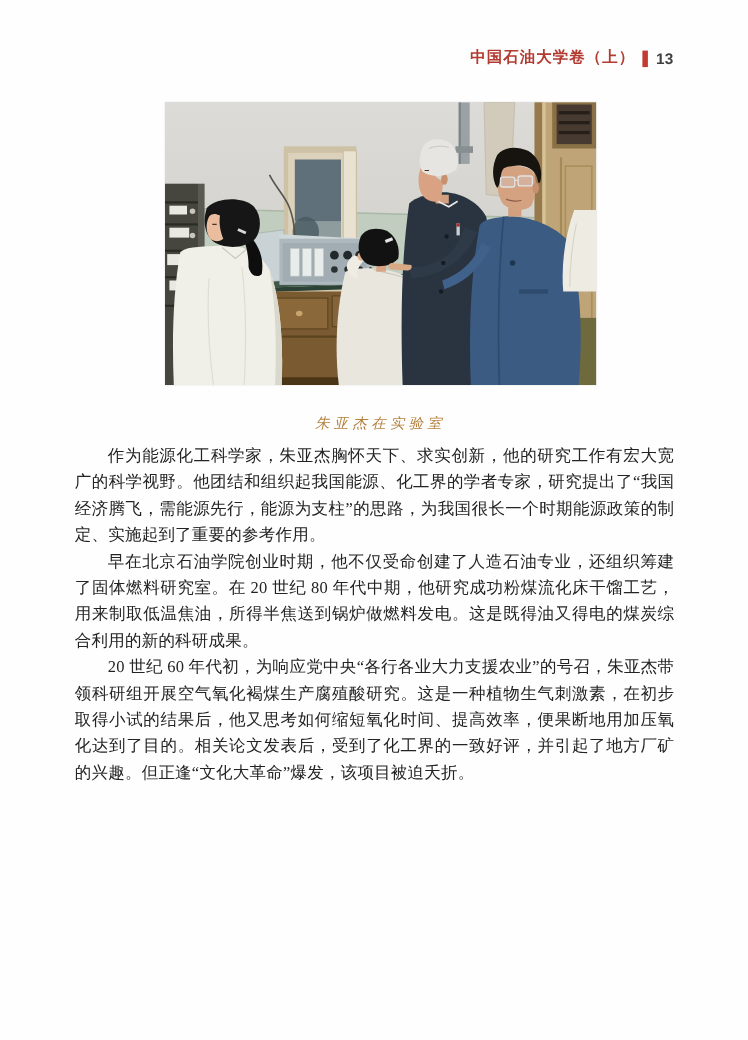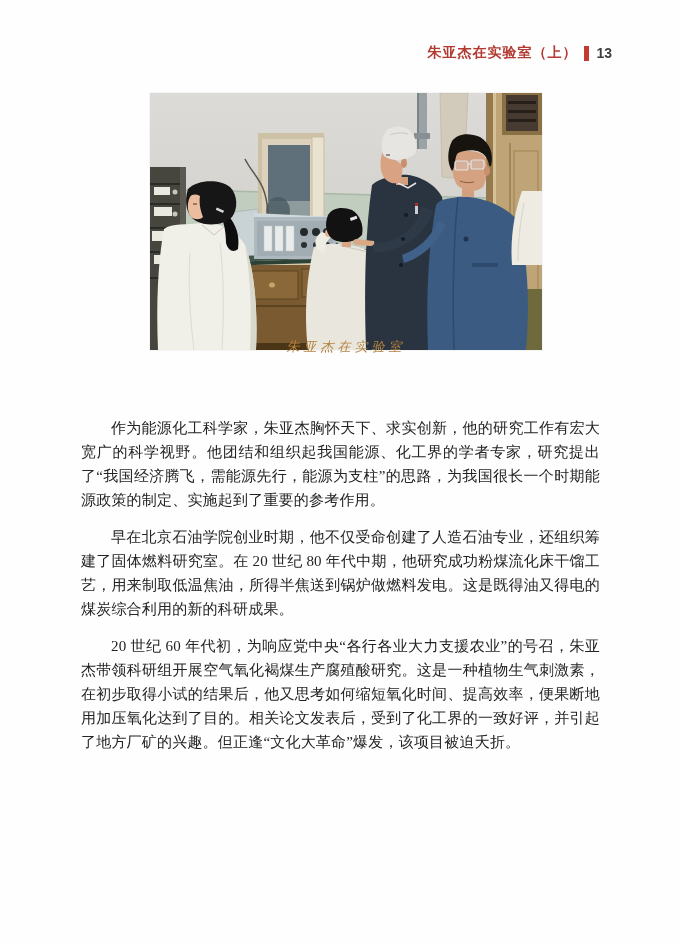--- a/index.html
+++ b/index.html
@@ -30,49 +30,49 @@
 
   
   .photo-wrap{
     position:absolute;left:150px;top:93px;width:392px;height:257px;
     box-shadow:0 0 0 1px rgba(0,0,0,0.04);
     background:#d8d7d2;
   }
   .photo-wrap svg{display:block;width:100%;height:100%;}
 
   .photo-caption{
-    position:absolute;left:150px;top:338px;width:392px;
+    position:absolute;left:150px;top:376px;width:392px;
     text-align:center;
     font-size:13px;
     font-style:italic;
     letter-spacing:4px;
     color:#b5823f;
     font-family:"Liberation Serif","DejaVu Serif",serif;
   }
 
   
   .article{
     position:absolute;left:68px;top:403px;width:545px;
     font-size:15px;line-height:24px;color:#232323;
     text-align:justify;
     letter-spacing:0.2px;
   }
   .article p{
-    margin:13px;padding:0;
+    margin:0;padding:0;
     text-indent:2em;
     text-justify:inter-ideograph;
   }
 </style>
 </head>
 <body>
 
 <div class="page">
 
   <div class="running-head">
-    <span class="title">朱亚杰在实验室（上）</span>
+    <span class="title">中国石油大学卷（上）</span>
     <span class="sep"></span>
     <span class="pagenum">13</span>
   </div>
 
   <div class="photo-wrap">
     <svg viewBox="0 0 392 257" preserveAspectRatio="none">
       <defs>
         <linearGradient id="wallGrad" x1="0" y1="0" x2="0" y2="1">
           <stop offset="0" stop-color="#dcdbd7"></stop>
           <stop offset="1" stop-color="#cbcac5"></stop>

